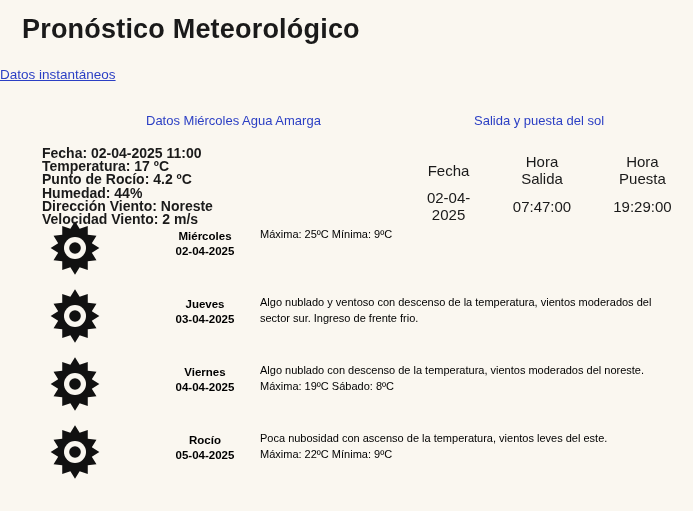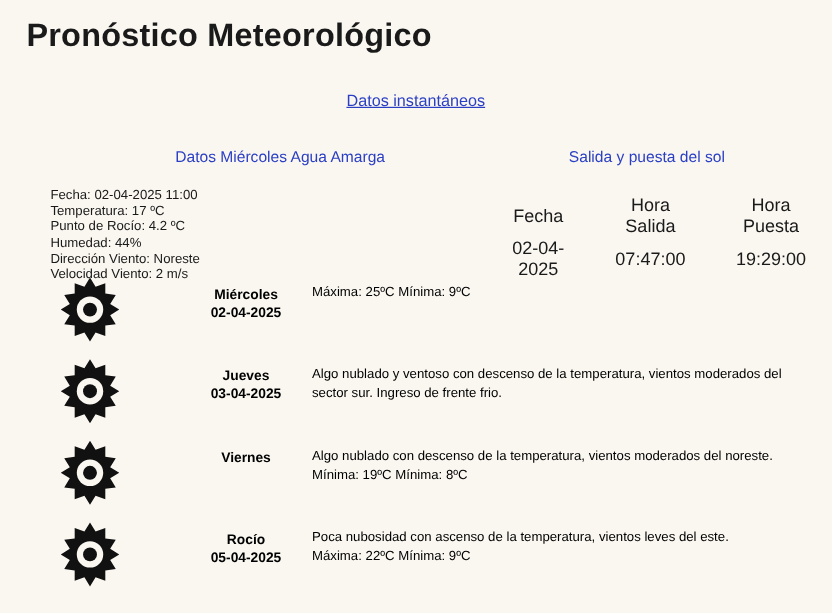--- a/index.html
+++ b/index.html
@@ -16,22 +16,21 @@
     position: relative;
   }
   .page-title {
     font-size: 27px;
     font-weight: bold;
     color: #1a1a1a;
     margin: 14px 0 0 22px;
     letter-spacing: 0.2px;
   }
   .instant-link-row {
-    text-align: center;
-    margin-top: 30px;
+    margin-top: 20px;
   }
   .instant-link {
     color: #2b3fc4;
     font-size: 13.5px;
     text-decoration: underline;
     cursor: pointer;
   }
   .headers-row {
     position: relative;
     margin-top: 30px;
@@ -46,23 +45,24 @@
   .heading-sun { left: 474px; }
 
   .data-row {
     position: relative;
     height: 80px;
   }
   .station-data {
     position: absolute;
     left: 42px;
     top: 14px;
-    font-size: 11px;
+    font-size: 14px;
     line-height: 13.2px;
     color: #1a1a1a;
+    font-weight: bold;
   }
   .sun-table {
     position: absolute;
     left: 405px;
     top: 20px;
     font-size: 15px;
     color: #1a1a1a;
     border-collapse: collapse;
   }
   .sun-table th {
@@ -200,24 +200,25 @@
       <svg class="sun-icon" width="72" height="58" viewBox="0 0 100 100" aria-hidden="true">
         <g fill="#111111">
           <path d="M50 4 L58 17 L72 12 L72 27 L87 29 L79 42 L92 50 L79 58 L87 71 L72 73 L72 88 L58 83 L50 96 L42 83 L28 88 L28 73 L13 71 L21 58 L8 50 L21 42 L13 29 L28 27 L28 12 L42 17 Z"></path>
         </g>
         <circle cx="50" cy="50" r="19" fill="#faf7f0"></circle>
         <circle cx="50" cy="50" r="10" fill="#111111"></circle>
       </svg>
     </div>
     <div class="day-cell">
       <div>Viernes</div>
+      <div>04-04-2025</div>
     </div>
     <div class="desc-cell">
       <div>Algo nublado con descenso de la temperatura, vientos moderados del noreste.</div>
-      <div>Mínima: 19ºC Mínima: 8ºC</div>
+      <div>Máxima: 19ºC Sábado: 8ºC</div>
     </div>
   </div>
 
   <div class="forecast-row">
     <div class="icon-cell">
       <svg class="sun-icon" width="72" height="58" viewBox="0 0 100 100" aria-hidden="true">
         <g fill="#111111">
           <path d="M50 4 L58 17 L72 12 L72 27 L87 29 L79 42 L92 50 L79 58 L87 71 L72 73 L72 88 L58 83 L50 96 L42 83 L28 88 L28 73 L13 71 L21 58 L8 50 L21 42 L13 29 L28 27 L28 12 L42 17 Z"></path>
         </g>
         <circle cx="50" cy="50" r="19" fill="#faf7f0"></circle>

